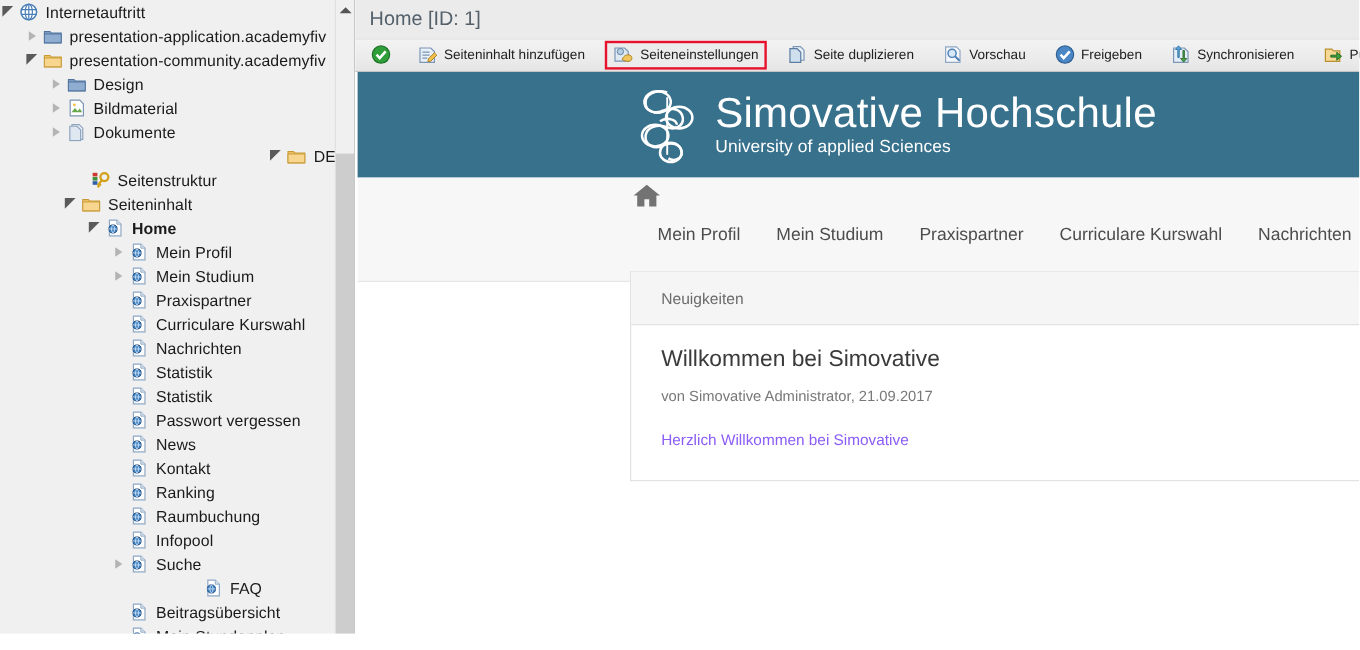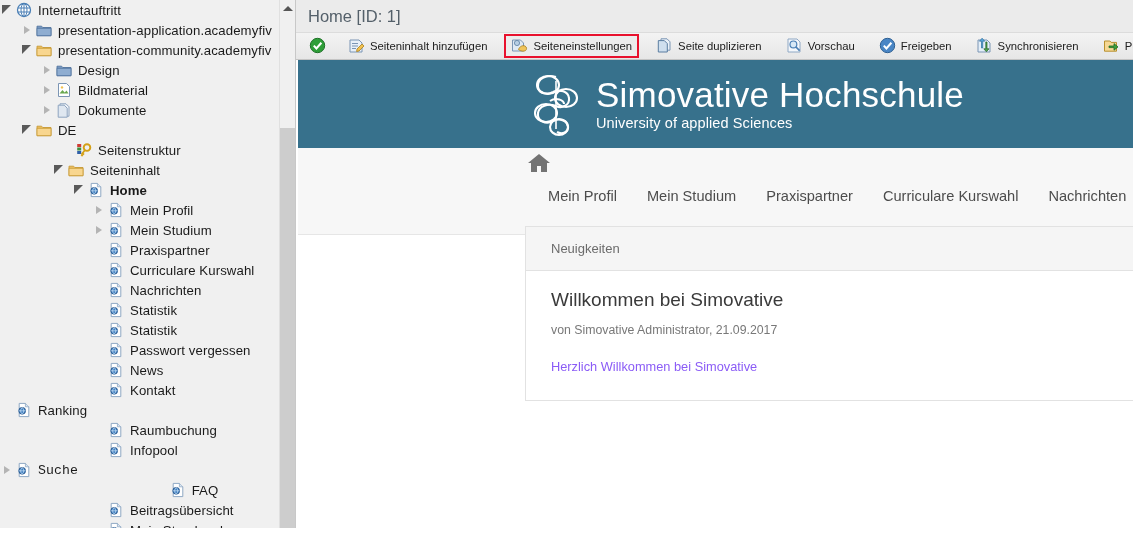--- a/index.html
+++ b/index.html
@@ -277,21 +277,21 @@
         <div class="tree-row" style="padding-left: 40px;">
           <span class="twist collapsed"></span>
           <span class="ticon">
             <svg width="16" height="16" viewBox="0 0 16 16">
               <path d="M4 1.8 h6 l3 3 v9.4 h-9 Z" fill="#eef2f7" stroke="#8ea4bf" stroke-width="1"></path>
               <path d="M2.2 3.2 h6 l3 3 v9.0 h-9 Z" fill="#dfe7f0" stroke="#8ea4bf" stroke-width="1"></path>
             </svg>
           </span>
           <span class="tlabel">Dokumente</span>
         </div>
-        <div class="tree-row" style="padding-left: 20px;">
+        <div class="tree-row" style="padding-left: 20px; justify-content: flex-end;">
           <span class="twist expanded"></span>
           <span class="ticon">
             <svg width="16" height="16" viewBox="0 0 16 16">
               <path d="M1 4.2 h4.6 l1.2 1.3 H15 v8.2 H1 Z" fill="#efc063" stroke="#c79a35" stroke-width="0.9"></path>
               <path d="M1 6.3 H15 v7.4 H1 Z" fill="#f8d68f" stroke="#c79a35" stroke-width="0.8"></path>
             </svg>
           </span>
           <span class="tlabel">DE</span>
         </div>
         <div class="tree-row" style="padding-left: 60px;">
@@ -442,21 +442,21 @@
           <span class="ticon">
             <svg width="16" height="16" viewBox="0 0 16 16">
               <path d="M3.2 1.4 h6.2 l3.4 3.4 v9.8 h-9.6 Z" fill="#ffffff" stroke="#8fa8c4" stroke-width="1"></path>
               <path d="M9.4 1.4 v3.4 h3.4" fill="#dbe5f0" stroke="#8fa8c4" stroke-width="0.8"></path>
               <circle cx="6.2" cy="8.8" r="3.4" fill="#3e7fc1" stroke="#1f4f86" stroke-width="0.8"></circle>
               <path d="M2.8 8.8 h6.8 M6.2 5.4 a5 5 0 0 1 0 6.8 a5 5 0 0 1 0 -6.8" fill="none" stroke="#cde3f5" stroke-width="0.7"></path>
             </svg>
           </span>
           <span class="tlabel">Kontakt</span>
         </div>
-        <div class="tree-row" style="">
+        <div class="tree-row" style="padding-left: 92px;">
           <span class="twist "></span>
           <span class="ticon">
             <svg width="16" height="16" viewBox="0 0 16 16">
               <path d="M3.2 1.4 h6.2 l3.4 3.4 v9.8 h-9.6 Z" fill="#ffffff" stroke="#8fa8c4" stroke-width="1"></path>
               <path d="M9.4 1.4 v3.4 h3.4" fill="#dbe5f0" stroke="#8fa8c4" stroke-width="0.8"></path>
               <circle cx="6.2" cy="8.8" r="3.4" fill="#3e7fc1" stroke="#1f4f86" stroke-width="0.8"></circle>
               <path d="M2.8 8.8 h6.8 M6.2 5.4 a5 5 0 0 1 0 6.8 a5 5 0 0 1 0 -6.8" fill="none" stroke="#cde3f5" stroke-width="0.7"></path>
             </svg>
           </span>
           <span class="tlabel">Ranking</span>
@@ -478,21 +478,21 @@
           <span class="ticon">
             <svg width="16" height="16" viewBox="0 0 16 16">
               <path d="M3.2 1.4 h6.2 l3.4 3.4 v9.8 h-9.6 Z" fill="#ffffff" stroke="#8fa8c4" stroke-width="1"></path>
               <path d="M9.4 1.4 v3.4 h3.4" fill="#dbe5f0" stroke="#8fa8c4" stroke-width="0.8"></path>
               <circle cx="6.2" cy="8.8" r="3.4" fill="#3e7fc1" stroke="#1f4f86" stroke-width="0.8"></circle>
               <path d="M2.8 8.8 h6.8 M6.2 5.4 a5 5 0 0 1 0 6.8 a5 5 0 0 1 0 -6.8" fill="none" stroke="#cde3f5" stroke-width="0.7"></path>
             </svg>
           </span>
           <span class="tlabel">Infopool</span>
         </div>
-        <div class="tree-row" style=" font-family: Liberation Mono, monospace;">
+        <div class="tree-row" style="padding-left: 92px;">
           <span class="twist collapsed"></span>
           <span class="ticon">
             <svg width="16" height="16" viewBox="0 0 16 16">
               <path d="M3.2 1.4 h6.2 l3.4 3.4 v9.8 h-9.6 Z" fill="#ffffff" stroke="#8fa8c4" stroke-width="1"></path>
               <path d="M9.4 1.4 v3.4 h3.4" fill="#dbe5f0" stroke="#8fa8c4" stroke-width="0.8"></path>
               <circle cx="6.2" cy="8.8" r="3.4" fill="#3e7fc1" stroke="#1f4f86" stroke-width="0.8"></circle>
               <path d="M2.8 8.8 h6.8 M6.2 5.4 a5 5 0 0 1 0 6.8 a5 5 0 0 1 0 -6.8" fill="none" stroke="#cde3f5" stroke-width="0.7"></path>
             </svg>
           </span>
           <span class="tlabel">Suche</span>

